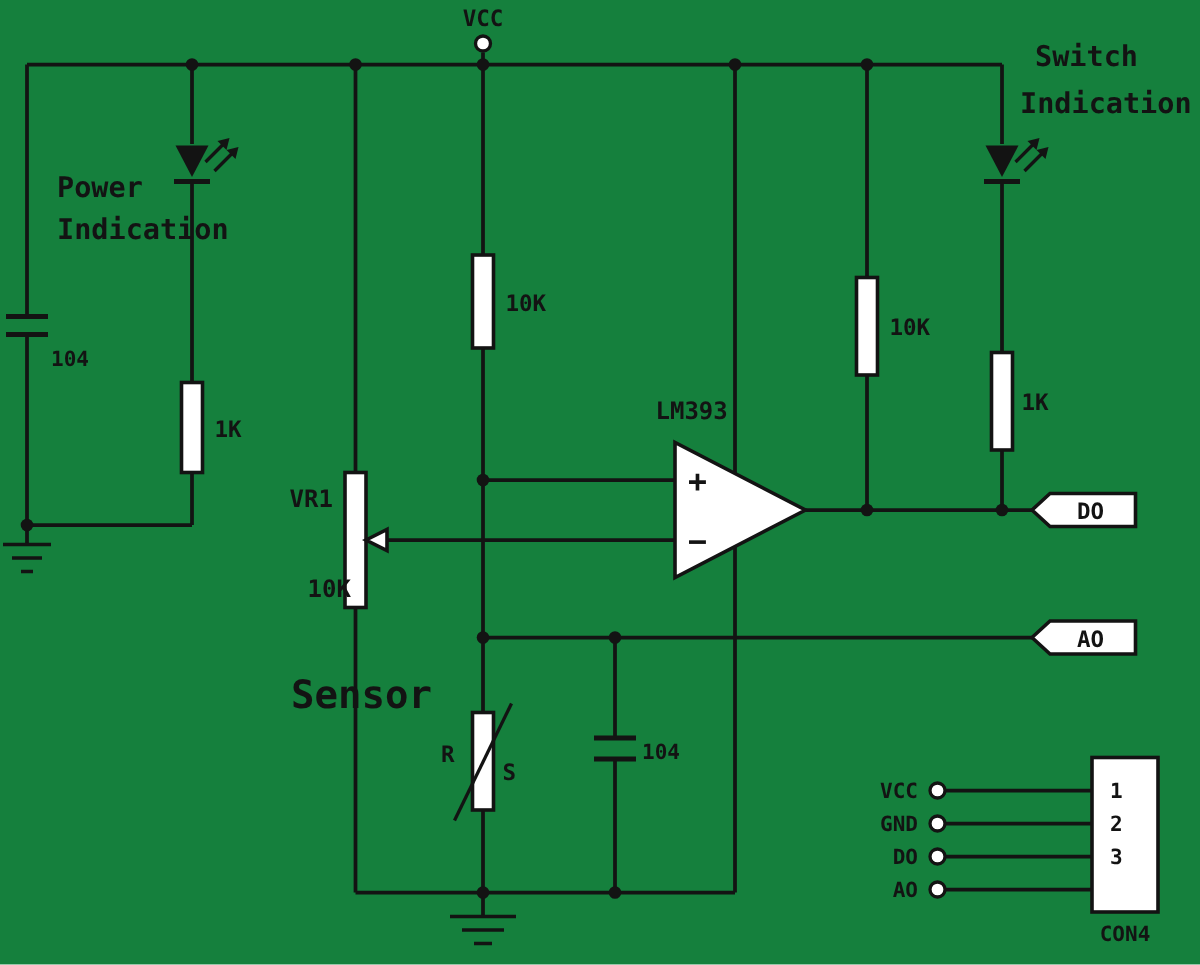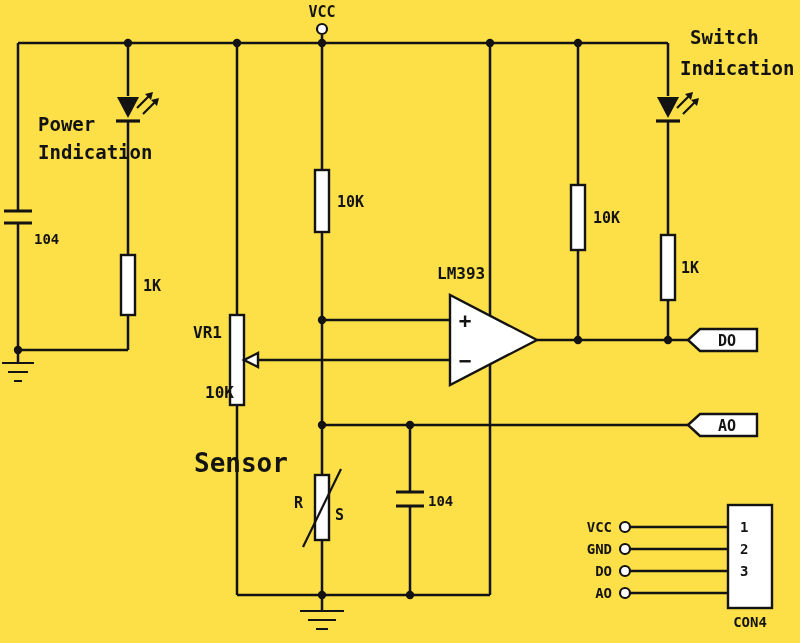--- a/index.html
+++ b/index.html
@@ -1,16 +1,16 @@
 <!DOCTYPE html>
 <html><head>
 <meta charset="utf-8">
 <style>
   html,body{margin:0;padding:0;background:#fff;}
-  .stage{width:800px;height:643px;background:#fde047;position:relative;overflow:hidden;}
+  .stage{width:800px;height:643px;background:#15803d;position:relative;overflow:hidden;}
   svg text{font-family:"DejaVu Sans Mono","Liberation Mono",monospace;font-weight:bold;fill:#131313;}
   .wire{stroke:#131313;stroke-width:2.5;fill:none;}
   .thin{stroke:#131313;stroke-width:2.2;fill:none;}
   .plate{stroke:#131313;stroke-width:3.2;fill:none;}
   .comp{stroke:#131313;stroke-width:2.4;fill:#ffffff;}
   .solid{fill:#131313;stroke:none;}
   .term{fill:#ffffff;stroke:#131313;stroke-width:2.2;}
 </style>
 </head>
 <body>

